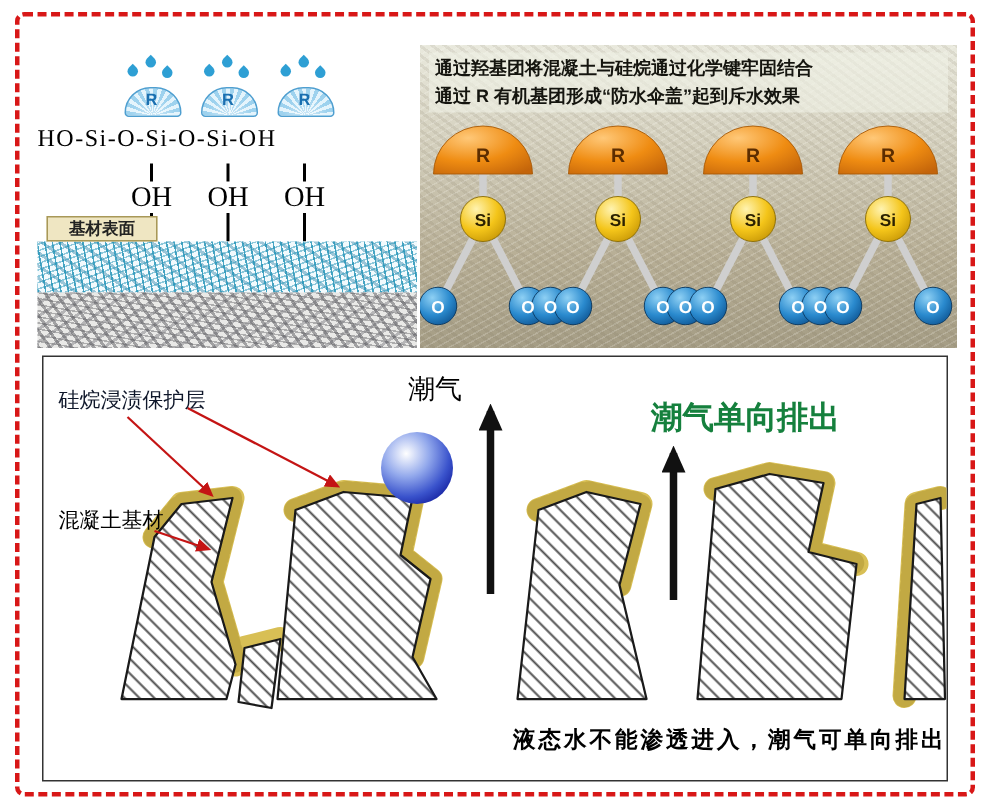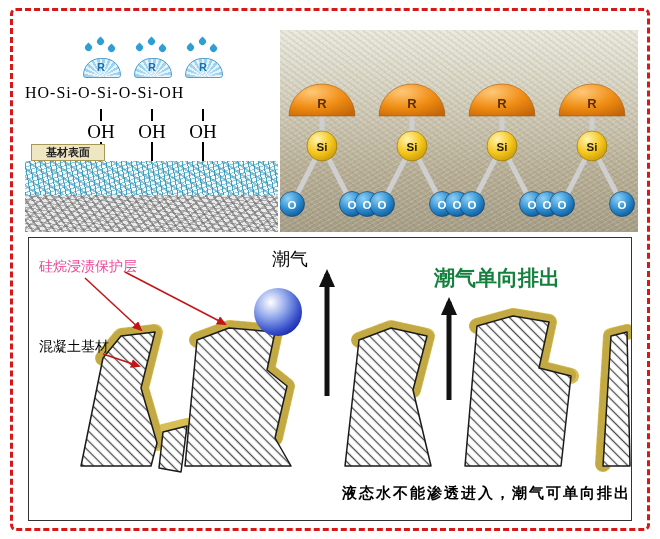--- a/index.html
+++ b/index.html
@@ -47,21 +47,21 @@
         linear-gradient(180deg,#e9e9dd 0%,#d6d2c0 30%,#b7ae95 70%,#a59d85 100%);}
   .trcap{position:absolute;left:6px;top:5px;right:6px;font-size:12px;line-height:19px;
       font-weight:bold;color:#15150f;background:rgba(240,242,230,.6);padding:1px 4px;z-index:2;}
   svg.mol{position:absolute;left:0;top:44px;}
   .atomtxt{font-family:"Liberation Sans",sans-serif;font-weight:bold;text-anchor:middle;}
 
   
   .bt{position:absolute;left:28px;top:237px;width:602px;height:282px;
       border:1px solid #333;background:#fff;}
   .bt svg{position:absolute;left:0;top:0;}
-  .bl-layer{position:absolute;left:10px;top:20px;font-size:14px;color:#ec4899;z-index:2;}
+  .bl-layer{position:absolute;left:10px;top:20px;font-size:14px;color:#0f172a;z-index:2;}
   .bl-moist{position:absolute;left:219px;top:9px;width:60px;text-align:right;font-size:18px;z-index:2;}
   .bl-oneway{position:absolute;left:405px;top:26px;font-size:21px;font-weight:bold;color:#15803d;z-index:2;}
   .bl-sub{position:absolute;left:10px;top:100px;font-size:14px;z-index:2;}
   .bl-cap{position:absolute;left:0;right:0;top:246px;text-align:right;font-size:15px;
       font-weight:bold;letter-spacing:2px;z-index:2;}
 </style>
 </head>
 <body>
 
 <div class="dashed-frame"></div>
@@ -103,20 +103,24 @@
   <span class="bond b2" style="left:75px"></span>
   <span class="bond b2" style="left:126px"></span>
   <span class="bond b2" style="left:177px"></span>
 
   <span class="subl">基材表面</span>
   <div class="surfb"></div>
   <div class="surfg"></div>
 </div>
 
 <div class="tr">
+  <div class="trcap">
+    <div>通过羟基团将混凝土与硅烷通过化学键牢固结合</div>
+    <div>通过 R 有机基团形成“防水伞盖”起到斥水效果</div>
+  </div>
 
   <svg class="mol" width="358" height="158" viewBox="0 0 358 158">
     <defs>
       <radialGradient id="gradDome" cx="35%" cy="25%" r="90%">
         <stop offset="0%" stop-color="#ffc878"></stop>
           <stop offset="55%" stop-color="#ef8c12"></stop>
           <stop offset="100%" stop-color="#c3640a"></stop>
       </radialGradient>
       <radialGradient id="gradSi" cx="35%" cy="28%" r="85%">
         <stop offset="0%" stop-color="#fff3b0"></stop>

